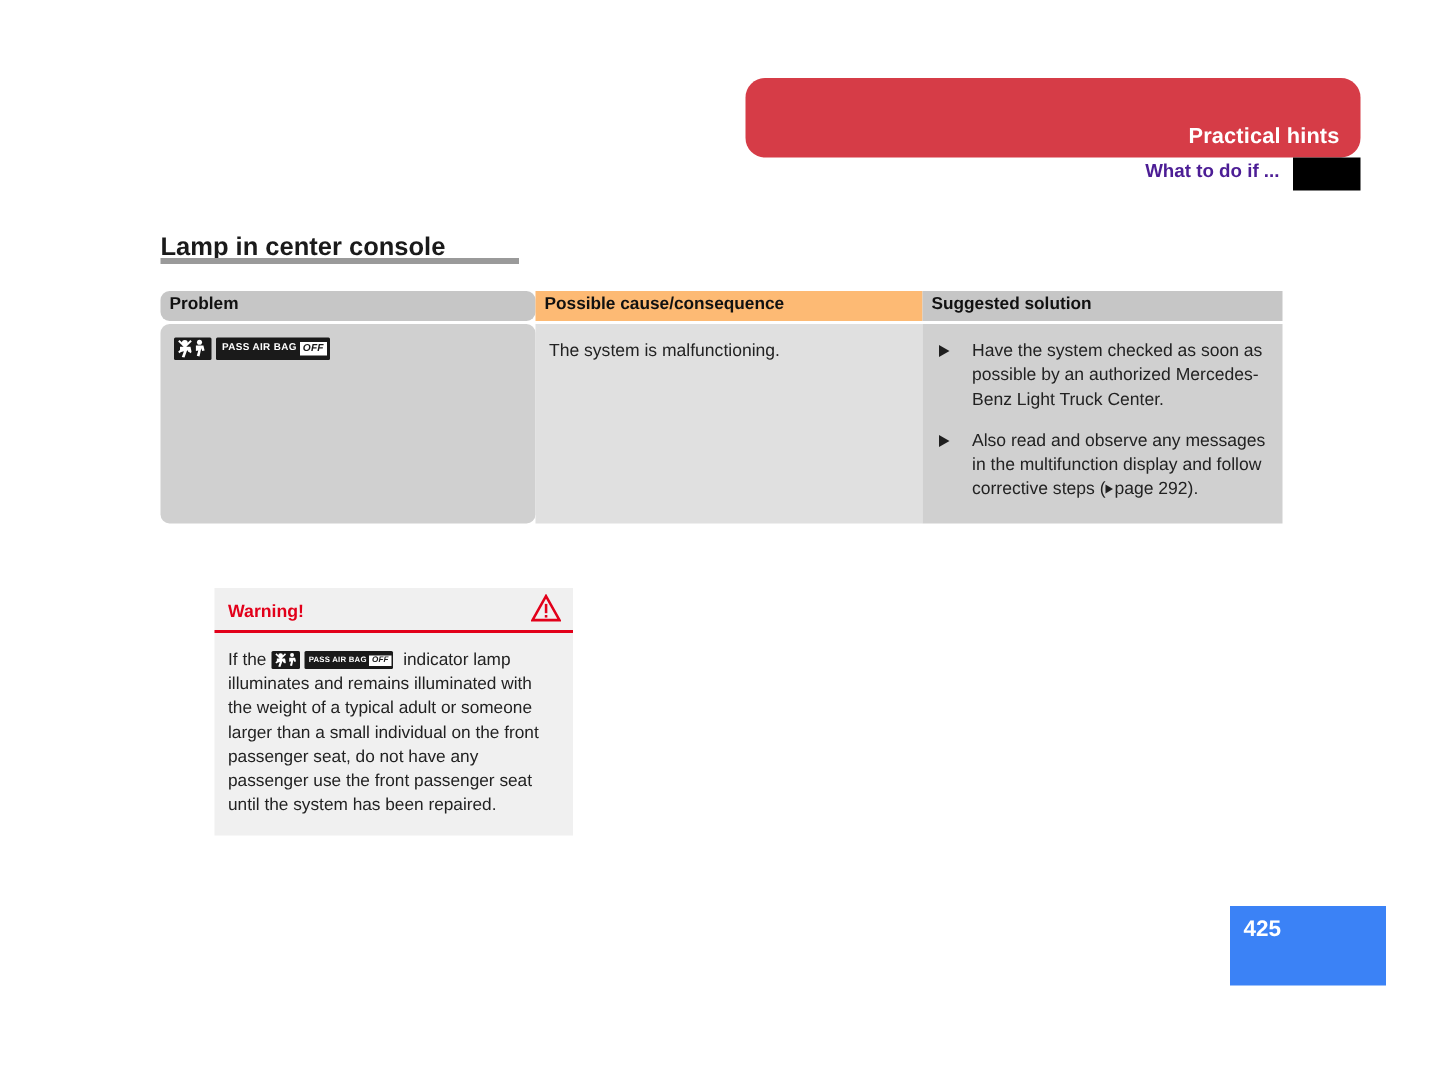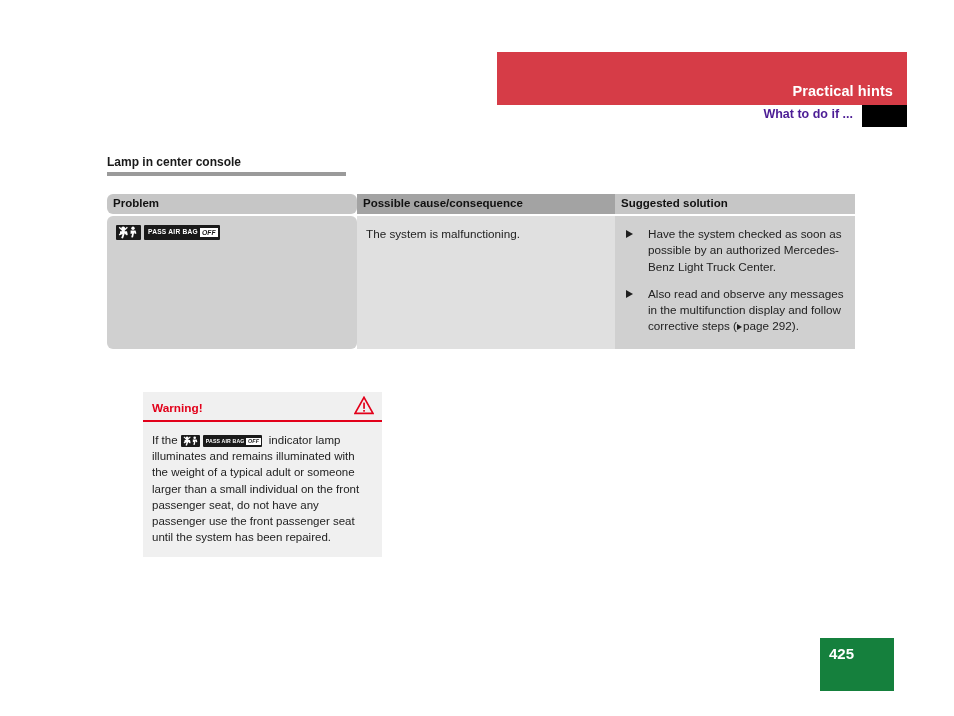--- a/index.html
+++ b/index.html
@@ -17,20 +17,21 @@
   }
 
   
   .hdr-red {
     position: absolute;
     left: 497px;
     top: 52px;
     width: 410px;
     height: 53px;
     background: #d63c47;
+    border-radius: 13px;
   }
   .hdr-red-label {
     position: absolute;
     right: 14px;
     bottom: 6px;
     color: #ffffff;
     font-size: 14.5px;
     font-weight: bold;
     letter-spacing: 0.1px;
     white-space: nowrap;
@@ -58,21 +59,21 @@
     font-weight: bold;
     color: #4c1d95;
     white-space: nowrap;
   }
 
   
   .section-heading {
     position: absolute;
     left: 107px;
     top: 155px;
-    font-size: 12px;
+    font-size: 17px;
     font-weight: bold;
     color: #1a1a1a;
     white-space: nowrap;
   }
   .section-rule {
     position: absolute;
     left: 107px;
     top: 172px;
     width: 239px;
     height: 4px;
@@ -99,21 +100,21 @@
 
   .thead .cell {
     height: 20px;
     padding: 3px 6px 0 6px;
     font-size: 11.5px;
     font-weight: bold;
     color: #111111;
     white-space: nowrap;
   }
   .thead .c1 { background: #c6c6c6; }
-  .thead .c2 { background: #a3a3a3; }
+  .thead .c2 { background: #fdba74; }
   .thead .c3 { background: #c6c6c6; }
 
   .tbody .cell {
     padding: 10px 9px 14px 9px;
     font-size: 11.7px;
     line-height: 16.3px;
     color: #222222;
     vertical-align: top;
   }
   .tbody .c1 { padding-top: 9px; }
@@ -236,24 +237,24 @@
     padding: 10px 9px 12px 9px;
     font-size: 11.5px;
     line-height: 16.2px;
     color: #222222;
   }
 
   
   .pagebox {
     position: absolute;
     left: 820px;
-    top: 638px;
-    width: 74px;
+    top: 604px;
+    width: 104px;
     height: 53px;
-    background: #15803d;
+    background: #3b82f6;
   }
   .pagenum {
     position: absolute;
     left: 9px;
     top: 7px;
     color: #ffffff;
     font-size: 15px;
     font-weight: bold;
   }
 </style>

